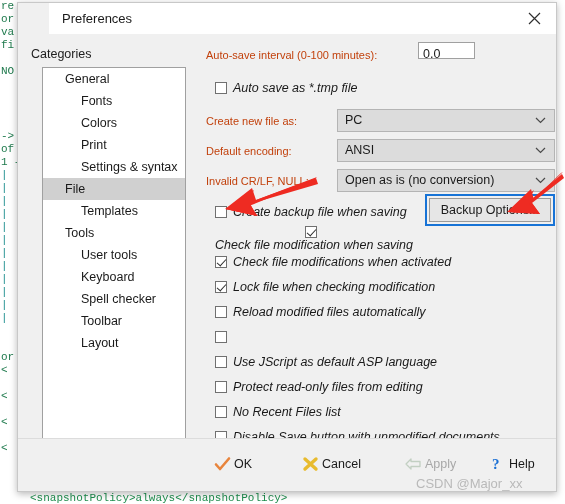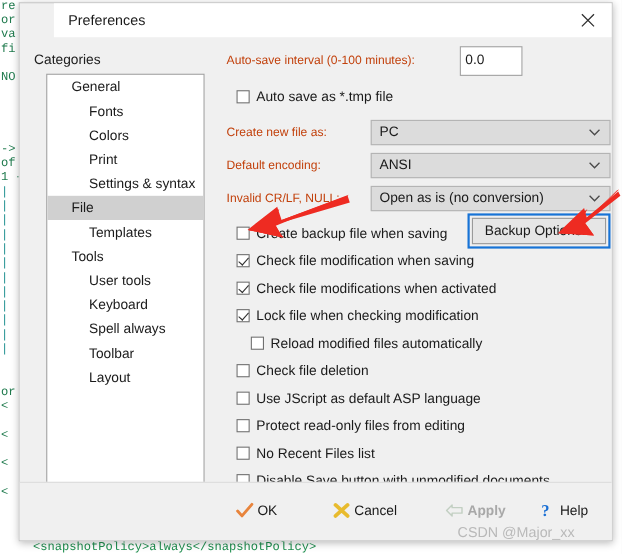--- a/index.html
+++ b/index.html
@@ -201,20 +201,21 @@
     width: 4px;
     height: 8px;
     border: solid #303030;
     border-width: 0 1.6px 1.6px 0;
     transform: rotate(42deg);
   }
   .chk-text {
     font-size: 12.5px;
     color: #1a1a1a;
     line-height: 14px;
+    font-style: italic;
   }
 
   
   .btn-backup {
     position: absolute;
     left: 223px;
     top: 164px;
     width: 122px;
     height: 24px;
     background: #e6e6e6;
@@ -259,21 +260,21 @@
     cursor: pointer;
     white-space: nowrap;
   }
   .fbtn .ficon {
     width: 24px;
     display: flex;
     align-items: center;
     justify-content: center;
     flex: 0 0 auto;
   }
-  .fbtn.disabled { color: #a8a8a8; cursor: default; font-weight: bold; }
+  .fbtn.disabled { color: #a8a8a8; cursor: default; }
 
   
   .arrow-svg {
     position: absolute;
     z-index: 30;
     pointer-events: none;
   }
 
   
   .watermark {
@@ -312,31 +313,31 @@
         <div class="cat-item lvl0"><span>General</span></div>
         <div class="cat-item lvl1"><span>Fonts</span></div>
         <div class="cat-item lvl1"><span>Colors</span></div>
         <div class="cat-item lvl1"><span>Print</span></div>
         <div class="cat-item lvl1"><span>Settings &amp; syntax</span></div>
         <div class="cat-item lvl0 selected"><span>File</span></div>
         <div class="cat-item lvl1"><span>Templates</span></div>
         <div class="cat-item lvl0"><span>Tools</span></div>
         <div class="cat-item lvl1"><span>User tools</span></div>
         <div class="cat-item lvl1"><span>Keyboard</span></div>
-        <div class="cat-item lvl1"><span>Spell always</span></div>
+        <div class="cat-item lvl1"><span>Spell checker</span></div>
         <div class="cat-item lvl1"><span>Toolbar</span></div>
         <div class="cat-item lvl1"><span>Layout</span></div>
       </div>
 
     <div class="right">
 
       <div class="row" style="top:10px;">
         <span class="fld-label">Auto-save interval (0-100 minutes):</span>
       </div>
-      <div class="textbox" style="left:212px;top:8px;width:57px;height:27px;">0.0</div>
+      <div class="textbox" style="left:212px;top:8px;width:57px;height:17px;">0.0</div>
 
       <div class="chk-row" style="top:43px;">
         <span class="chk-box"></span>
         <span class="chk-text">Auto save as *.tmp file</span>
       </div>
 
       <div class="row" style="top:76px;">
         <span class="fld-label">Create new file as:</span>
       </div>
       <div class="combo" style="left:131px;top:75px;width:218px;">
@@ -370,39 +371,38 @@
               <path d="M1 1 L5.5 5.5 L10 1" stroke="#4a4a4a" stroke-width="1.2" fill="none"></path>
             </svg>
         </span>
       </div>
 
       <div id="chk-stack">
           <div class="chk-row" style="top: 167px;">
             <span class="chk-box"></span>
             <span class="chk-text">Create backup file when saving</span>
           </div>
-          <div class="chk-row" style="top: 192px;">
+          <div class="chk-row" style="top: 192px; flex-direction: column;">
             <span class="chk-box checked"></span>
             <span class="chk-text">Check file modification when saving</span>
           </div>
           <div class="chk-row" style="top: 217px;">
             <span class="chk-box checked"></span>
             <span class="chk-text">Check file modifications when activated</span>
           </div>
           <div class="chk-row" style="top: 242px;">
             <span class="chk-box checked"></span>
             <span class="chk-text">Lock file when checking modification</span>
           </div>
-          <div class="chk-row" style="top: 267px; margin-left: 13px;">
+          <div class="chk-row" style="top: 267px;">
             <span class="chk-box"></span>
             <span class="chk-text">Reload modified files automatically</span>
           </div>
           <div class="chk-row" style="top: 292px;">
             <span class="chk-box"></span>
-            <span class="chk-text">Check file deletion</span>
           </div>
           <div class="chk-row" style="top: 317px;">
             <span class="chk-box"></span>
             <span class="chk-text">Use JScript as default ASP language</span>
           </div>
           <div class="chk-row" style="top: 342px; align-items: center;">
             <span class="chk-box"></span>
             <span class="chk-text">Protect read-only files from editing</span>
           </div>
           <div class="chk-row" style="top: 367px;">

